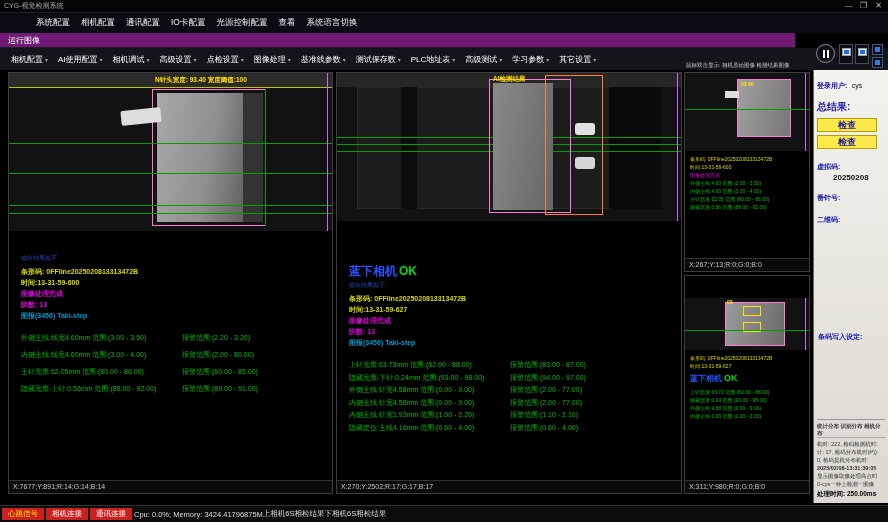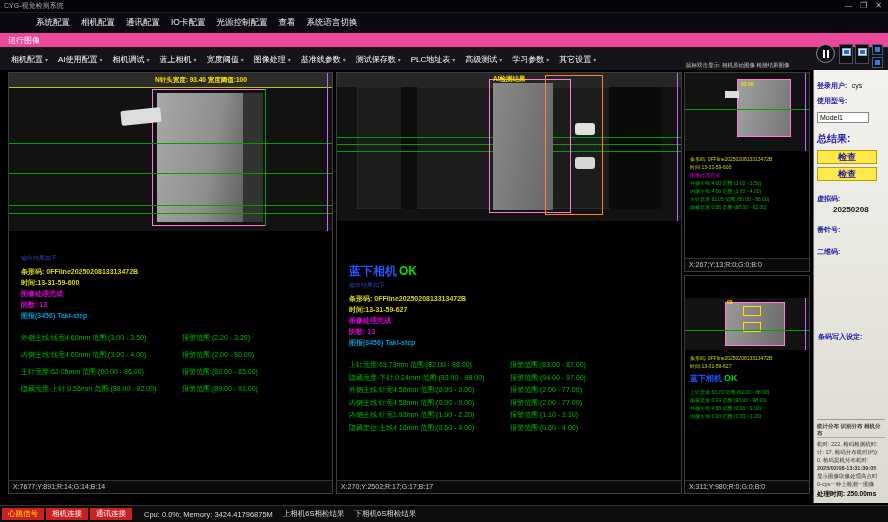--- a/index.html
+++ b/index.html
@@ -13,21 +13,21 @@
   #titlebar .controls span { width:15px; height:13px; line-height:12px; text-align:center; color:#bbb; font-size:8px; cursor:default; }
 
   
   #menubar { position:absolute; left:0; top:13px; width:888px; height:20px; background:#0a0a12; display:flex; align-items:center; padding-left:36px; }
   #menubar .mitem { color:#eee; font-size:8.5px; margin-right:11px; white-space:nowrap; }
   #logo { position:absolute; left:3px; top:15px; width:24px; height:24px; border-radius:50%;
           background:radial-gradient(circle at 35% 35%, #ff4040, #b80f0f 70%); border:1px solid #7d0808; }
   #logo::after { content:""; position:absolute; left:5px; top:5px; width:12px; height:12px; border:2px solid #fff; border-right-color:transparent; border-radius:50%; }
 
   
-  #tabrow { position:absolute; left:0; top:33px; width:888px; height:15px; background:#ec4899; border-bottom:1px solid #1d1d24; }
+  #tabrow { position:absolute; left:0; top:33px; width:795px; height:15px; background:#701a75; border-bottom:1px solid #1d1d24; }
   #tabrow .tab { position:absolute; left:8px; top:2px; font-size:8px; color:#fff; }
 
   
   #toolbarrow { position:absolute; left:0; top:48px; width:888px; height:22px; background:#14141a; display:flex; align-items:center; padding-left:8px; }
   .tbtn { display:flex; align-items:center; color:#fff; font-size:8px; padding:2px 3px; margin-right:4px; white-space:nowrap; cursor:default; }
   .tbtn .arrow { font-size:6px; color:#9a9ab0; margin-left:2px; }
 
   
   #pauseBtn { position:absolute; left:816px; top:44px; width:19px; height:19px; border-radius:50%; background:#101014; border:1px solid #8a8a9a; display:flex; align-items:center; justify-content:center; gap:2px; }
   #pauseBtn i { display:block; width:2px; height:8px; background:#fff; }
@@ -77,21 +77,21 @@
   #writeLabel { position:absolute; left:4px; top:262px; color:#1a1aa6; font-weight:bold; font-size:7px; }
   #stats { position:absolute; left:3px; right:3px; bottom:4px; border-top:1px solid #999; padding-top:3px; }
   #stats .shead { font-size:5.5px; color:#333; font-weight:bold; border-bottom:1px solid #aaa; margin-bottom:2px; }
   #stats .sline { font-size:5.5px; color:#333; line-height:8px; white-space:nowrap; overflow:hidden; }
   #stats .ptime { font-size:6.5px; color:#000; font-weight:bold; margin-top:2px; }
 
   
   #statusbar { position:absolute; left:0; top:505px; width:888px; height:17px; background:#0c0c0c; border-top:1px solid #333; display:flex; align-items:center; padding-left:2px; }
   .badge { font-size:7.5px; padding:1px 6px; margin-right:2px; background:#cc2020; color:#fff; }
   .badge.hb { color:#ffe400;text-align:center; }
-  #statusbar .stext { color:#ddd; font-size:7.5px; margin-left:10px; white-space:nowrap;text-align:right; }
+  #statusbar .stext { color:#ddd; font-size:7.5px; white-space:nowrap;text-align:right; }
 </style>
 </head>
 <body>
 
 <div id="app">
 
   <div id="titlebar">
     <span class="title">CYG-视觉检测系统</span>
     <span class="controls">
       <span>—</span>
@@ -122,25 +122,25 @@
       </span>
     <span class="tbtn">
         <span>AI使用配置</span>
         <span class="arrow">▾</span>
       </span>
     <span class="tbtn">
         <span>相机调试</span>
         <span class="arrow">▾</span>
       </span>
     <span class="tbtn">
-        <span>蓝上相机</span>
-        <span class="arrow">▾</span>
-      </span>
-    <span class="tbtn">
-        <span>宽度阈值</span>
+        <span>高级设置</span>
+        <span class="arrow">▾</span>
+      </span>
+    <span class="tbtn">
+        <span>点检设置</span>
         <span class="arrow">▾</span>
       </span>
     <span class="tbtn">
         <span>图像处理</span>
         <span class="arrow">▾</span>
       </span>
     <span class="tbtn">
         <span>基准线参数</span>
         <span class="arrow">▾</span>
       </span>
@@ -323,24 +323,20 @@
     </div>
     <div class="coords">X:311;Y:980;R:0;G:0;B:0</div>
   </div>
 
   <div id="panel">
     <div class="prow">
       <span class="plabel">登录用户:</span>
       <span class="pvalue">cys</span>
     </div>
     <div class="prow">
-      <div class="plabel">使用型号:</div>
-      <input readonly="" value="Model1" style="">
-    </div>
-    <div class="prow">
       <span class="plabel" style="font-size:10px;">总结果:</span>
     </div>
     <div class="result-box">检查</div>
     <div class="result-box">检查</div>
     <div class="prow" style="margin-top:6px;">
       <span class="plabel">虚拟码:</span>
       <div class="pvalue" style="font-weight:bold; font-size:8px;margin-left:16px;">20250208</div>
     </div>
     <div class="prow"><span class="plabel">番针号:</span></div>
     <div class="prow"><span class="plabel">二维码:</span></div>

